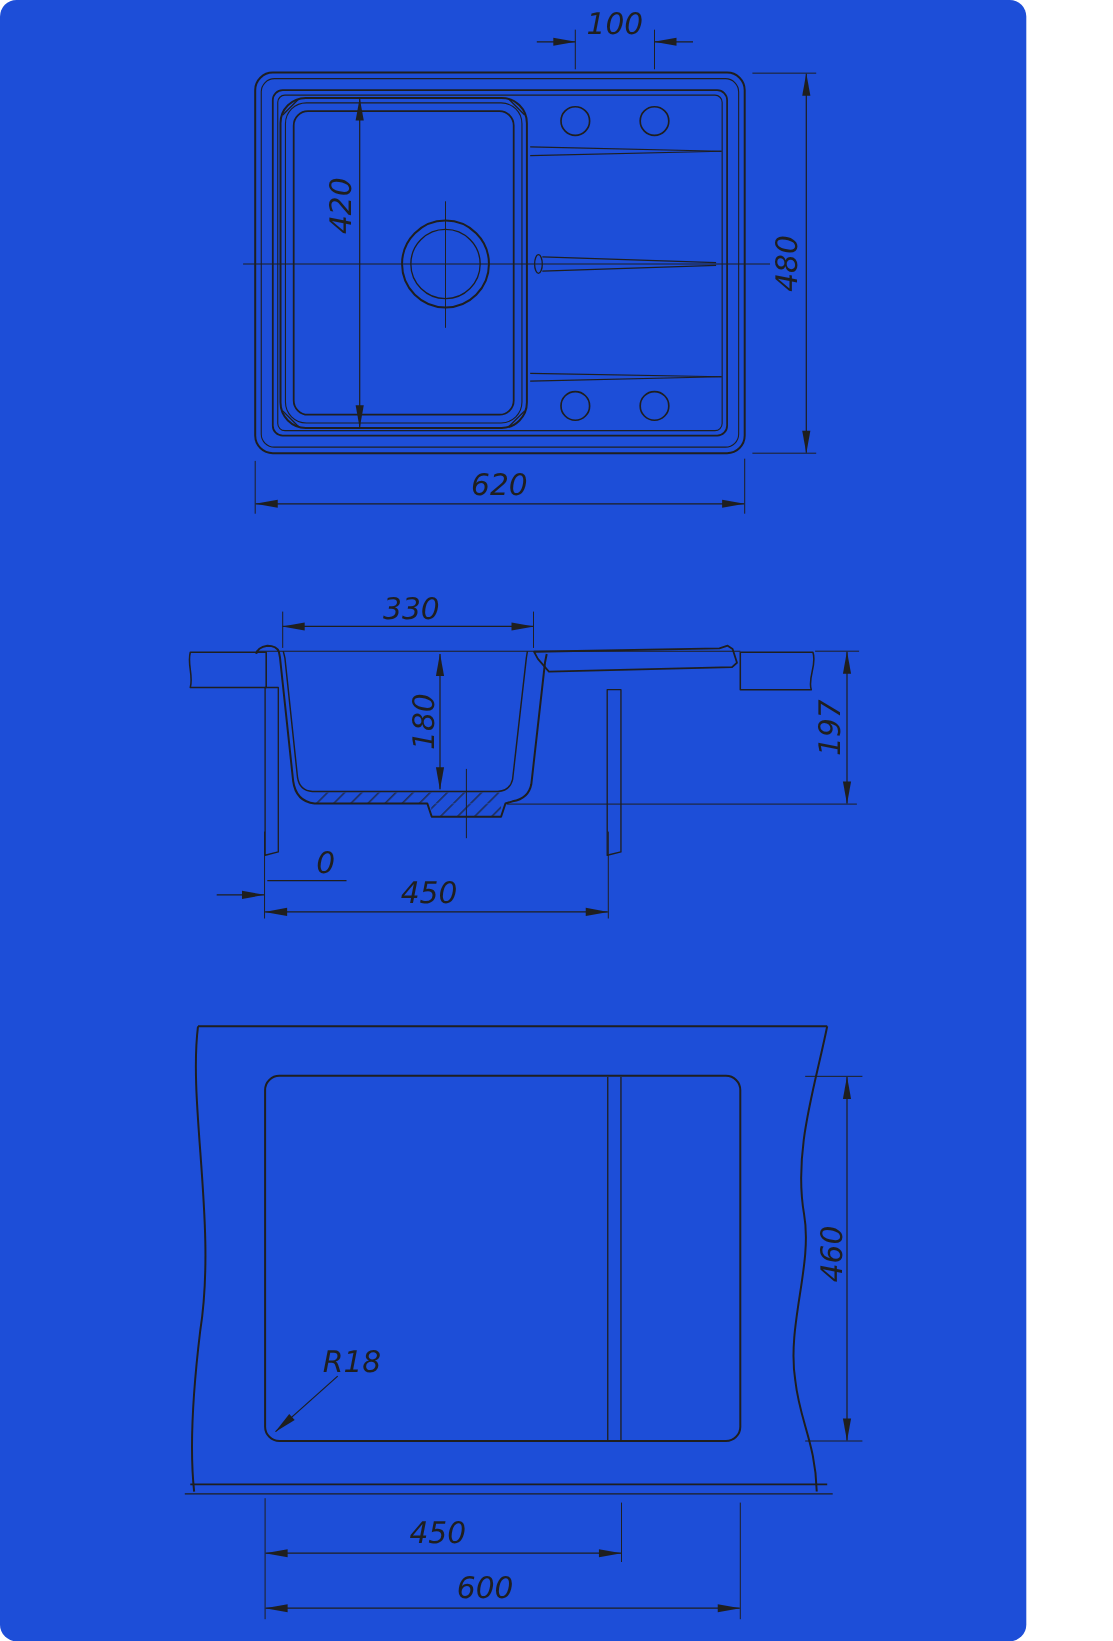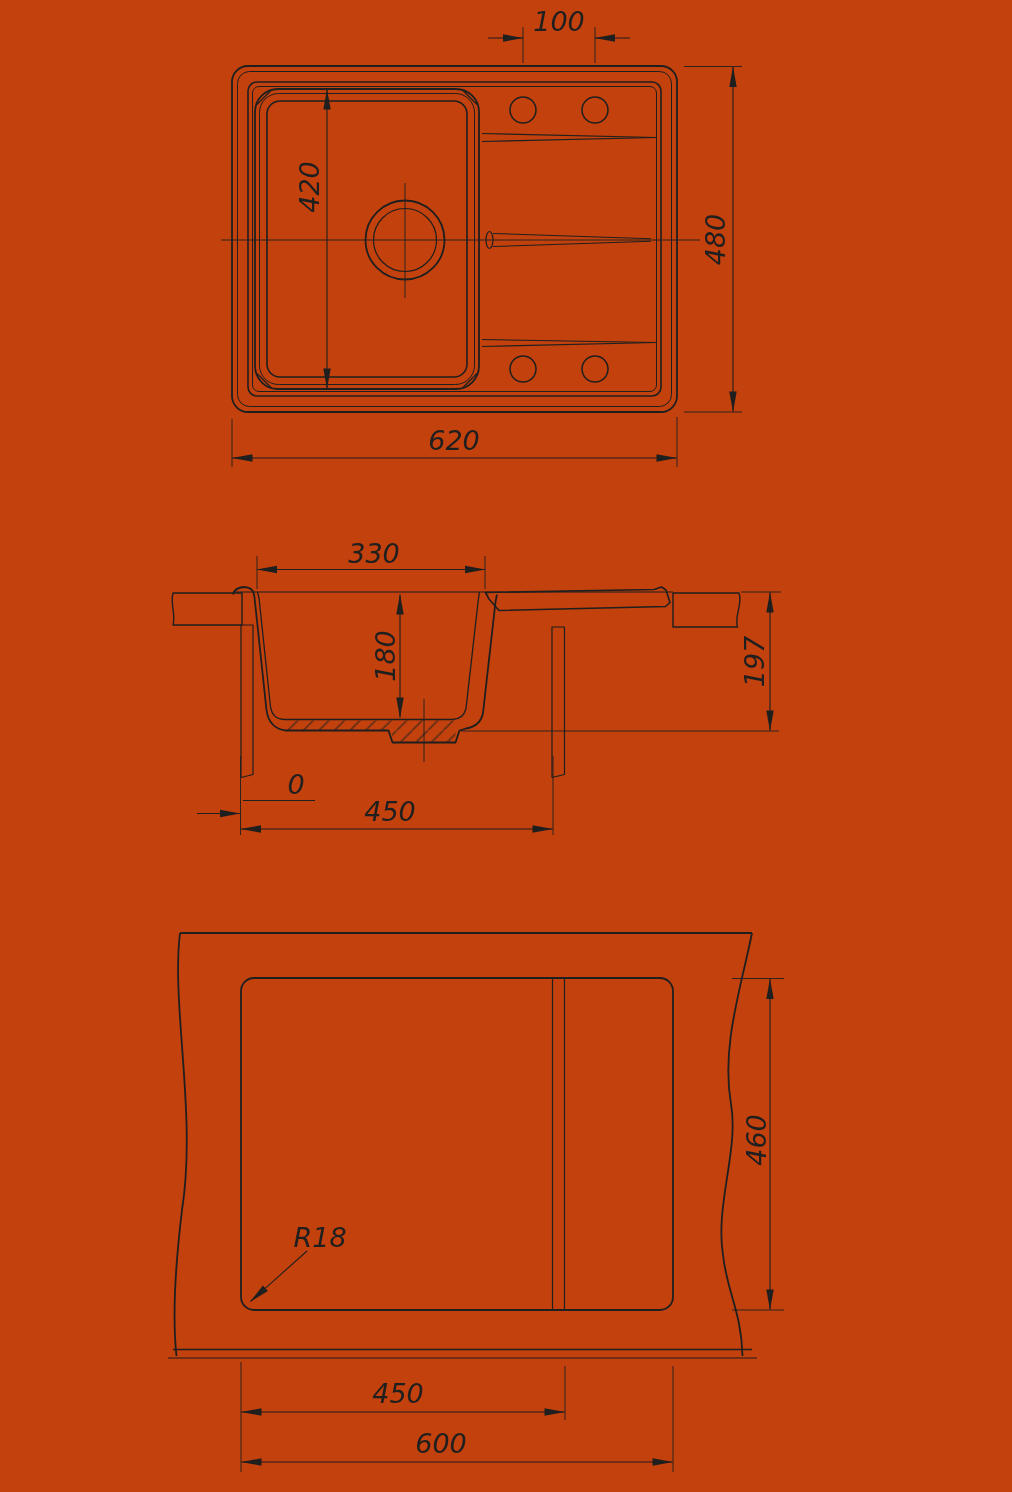--- a/index.html
+++ b/index.html
@@ -1,16 +1,16 @@
 <!DOCTYPE html>
 <html><head>
 <meta charset="utf-8">
 <style>
   html,body{margin:0;padding:0;background:#ffffff;}
-  .page{width:1012px;height:1492px;background:#c2410c;position:relative;}
+  .page{width:933px;height:1492px;background:#1d4ed8;position:relative;border-radius:15px;}
   svg{display:block;}
   svg .ln{fill:none;stroke:#1f1f1f;stroke-linecap:butt;stroke-linejoin:round;}
   .s18{stroke-width:1.8;}
   .s16{stroke-width:1.6;}
   .s15{stroke-width:1.5;}
   .s14{stroke-width:1.4;}
   .s13{stroke-width:1.3;}
   .s12{stroke-width:1.2;}
   .s11{stroke-width:1.1;}
   .s10{stroke-width:1.0;}

